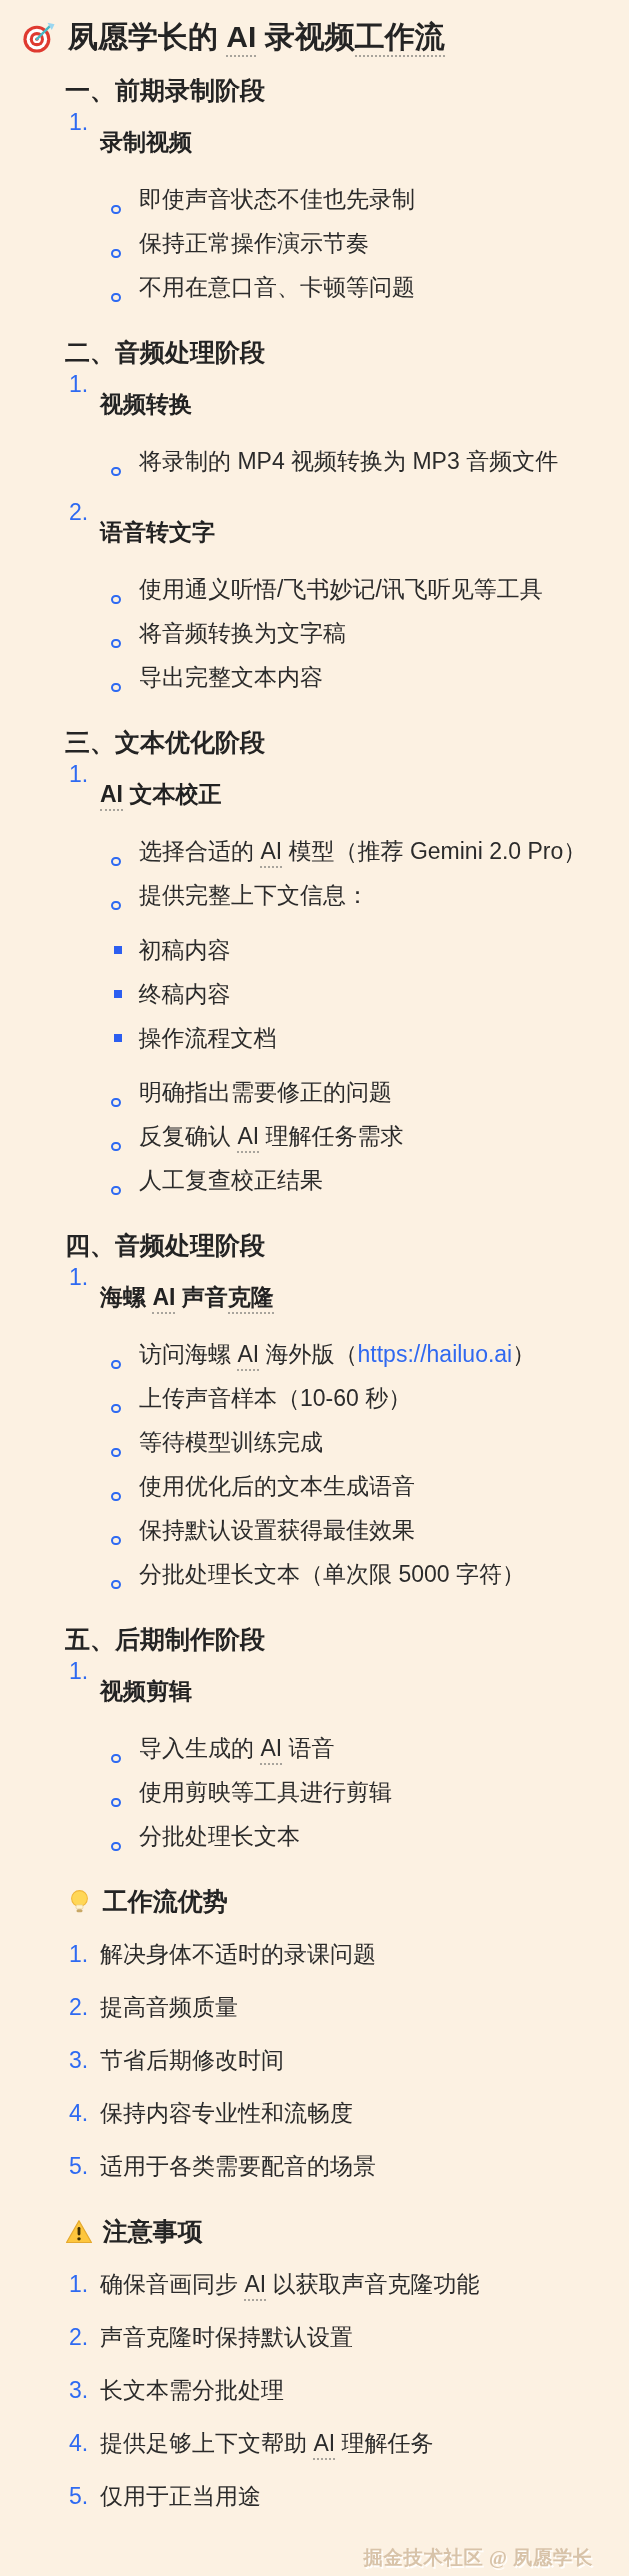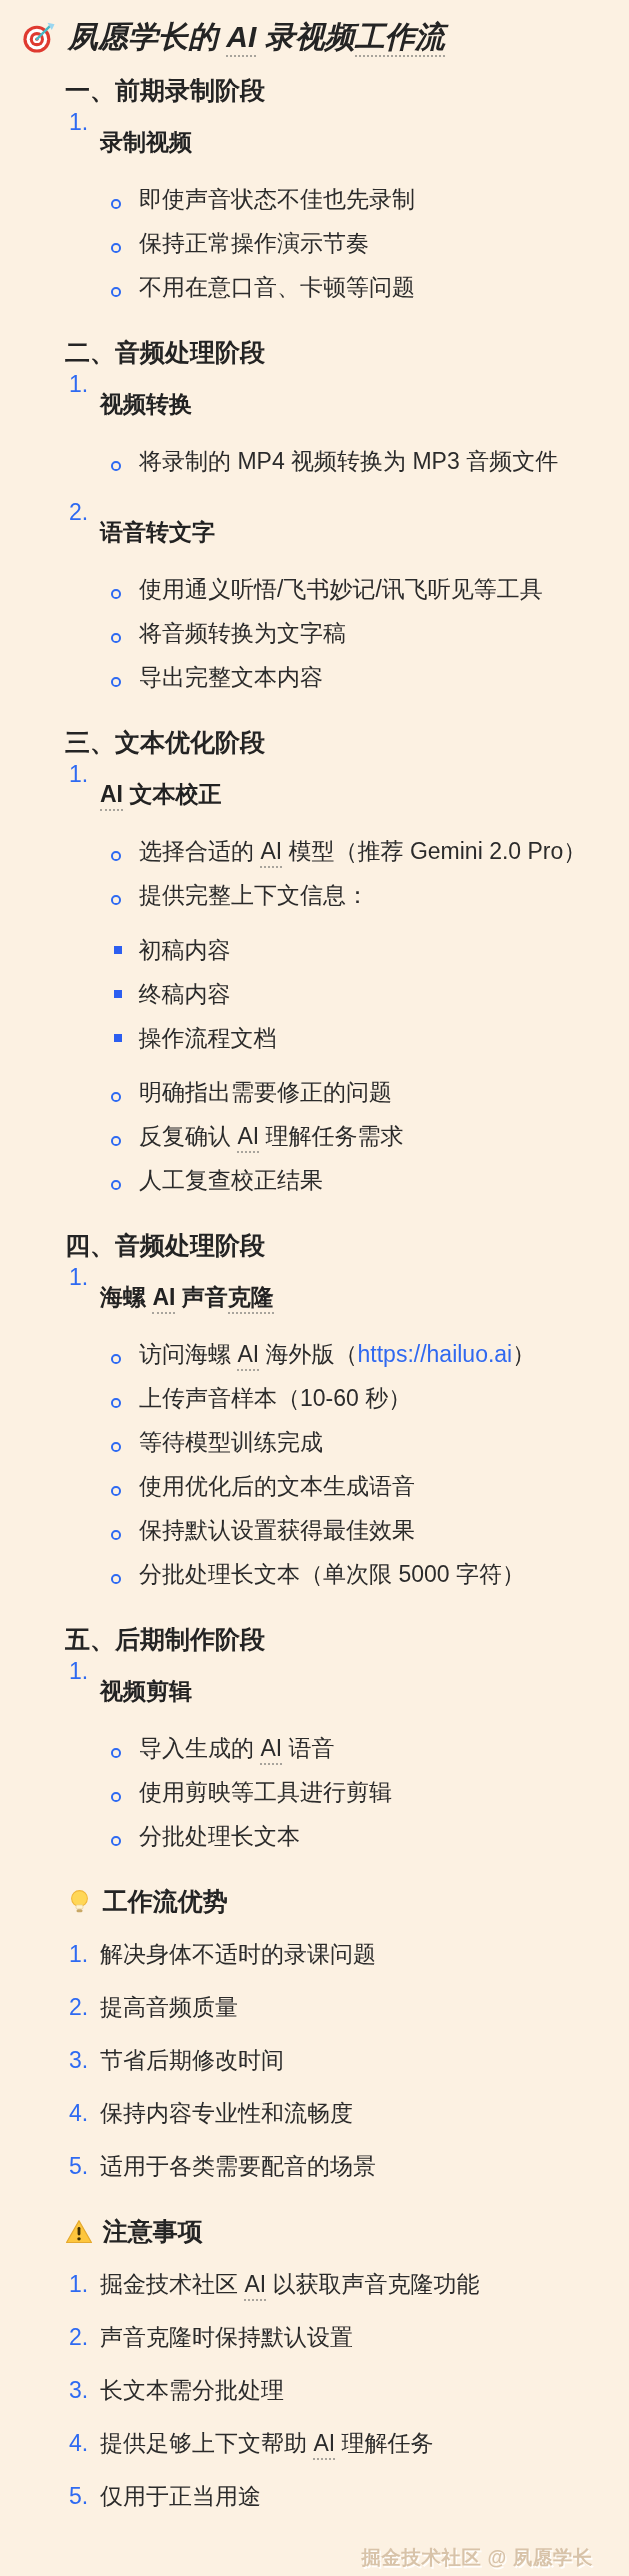--- a/index.html
+++ b/index.html
@@ -7,59 +7,59 @@
     width:630px;height:2576px;position:relative;overflow:hidden;
     background:#fcf1e2;
     font-family:"Liberation Sans","DejaVu Sans",sans-serif;
     color:#2b2b2b;
     -webkit-font-smoothing:antialiased;
   }
   .page{position:relative;width:630px;height:2576px;}
   
   .h1{
     margin:16.3px 0 0 22px;display:flex;align-items:center;gap:12px;
-    font-size:30px;line-height:42px;font-weight:700;color:#242424;white-space:nowrap;font-style:italic;
+    font-size:30px;line-height:42px;font-weight:700;color:#242424;white-space:nowrap;
   }
   .h1 .icon-box{width:34px;height:34px;flex:none;display:flex;align-items:center;justify-content:center;}
   
   .h2{
     margin:34px 0 0 65px;display:flex;align-items:center;gap:9.7px;
     font-size:25px;line-height:33px;font-weight:700;color:#242424;white-space:nowrap;
   }
   #sections section:first-child .h2{margin-top:16px;}
   .h2 .icon-box{width:28px;height:28px;flex:none;display:flex;align-items:center;justify-content:center;}
   
   .li1{display:flex;align-items:flex-start;padding-left:69px;margin-top:21px;
        font-size:23px;line-height:30px;white-space:nowrap;}
   .li1 + .li1{margin-top:23px;}
   .li1 .marker-num{width:31px;flex:none;color:#2e6af2;}
   .li1.stage .text{font-weight:700;color:#222;margin-top:20px;}
   .item-block + .item-block{margin-top:21px;}
   .item-block .li1{margin-top:0;}
   .ul2{margin-top:27px;}
   .li2-block + .li2-block{margin-top:14px;}
-  .li2-row{display:flex;align-items:center;padding-left:111px;
+  .li2-row{display:flex;align-items:flex-end;padding-left:111px;
        font-size:23px;line-height:30px;white-space:nowrap;}
   .li2-row .marker-wrap{width:28px;flex:none;padding-top:9.7px;}
   .circ{display:block;width:9.7px;height:9.7px;box-sizing:border-box;
         border:2.2px solid #2e6af2;border-radius:50%;}
   .ul3{margin-top:24.5px;margin-bottom:24.5px;}
   .li3-row{display:flex;align-items:flex-start;padding-left:114px;
        font-size:23px;line-height:30px;white-space:nowrap;}
   .li3-row + .li3-row{margin-top:14px;}
   .li3-row .marker-wrap{width:24.5px;flex:none;padding-top:11px;}
   .sq{display:block;width:8.2px;height:8.2px;background:#2c5ef0;}
   
   .dotted{border-bottom:2.2px dotted #a8a49c;padding-bottom:2.2px;}
   .link{color:#3069f0;}
   
   .watermark{
     position:absolute;top:2528px;right:37px;
     font-size:19.3px;font-weight:700;letter-spacing:0.7px;white-space:nowrap;
-    color:#d8c3a9;text-shadow:1.5px 1.5px 0 rgba(255,255,255,0.9);
+    color:#d8c3a9;text-shadow:1.5px 1.5px 0 rgba(255,255,255,0.9);font-family:Liberation Serif, serif;
   }
   .text{min-width:0;}
 </style>
 </head>
 <body>
 
 <div class="page">
   <div class="h1">
     <span class="icon-box">
         <svg width="34" height="34" viewBox="0 0 48 48" aria-hidden="true">
@@ -375,21 +375,21 @@
             <svg width="28" height="28" viewBox="0 0 36 36" aria-hidden="true">
     <path d="M18 3.5 L34 31.5 H2 Z" fill="#fec63d" stroke="#e5a92e" stroke-width="1.6" stroke-linejoin="round"></path>
     <rect x="16.2" y="11.5" width="3.6" height="11" rx="1.8" fill="#3d2e05"></rect>
     <circle cx="18" cy="26.8" r="2.2" fill="#3d2e05"></circle>
   </svg>
           </span>
           <span>注意事项</span>
         </div>
         <div class="li1 simple">
           <span class="marker-num">1.</span>
-          <span class="text"><span>掘金技术社区 </span><span class="dotted">AI</span><span> 以获取声音克隆功能</span></span>
+          <span class="text"><span>确保音画同步 </span><span class="dotted">AI</span><span> 以获取声音克隆功能</span></span>
         </div>
         <div class="li1 simple">
           <span class="marker-num">2.</span>
           <span class="text"><span>声音克隆时保持默认设置</span></span>
         </div>
         <div class="li1 simple">
           <span class="marker-num">3.</span>
           <span class="text"><span>长文本需分批处理</span></span>
         </div>
         <div class="li1 simple">

